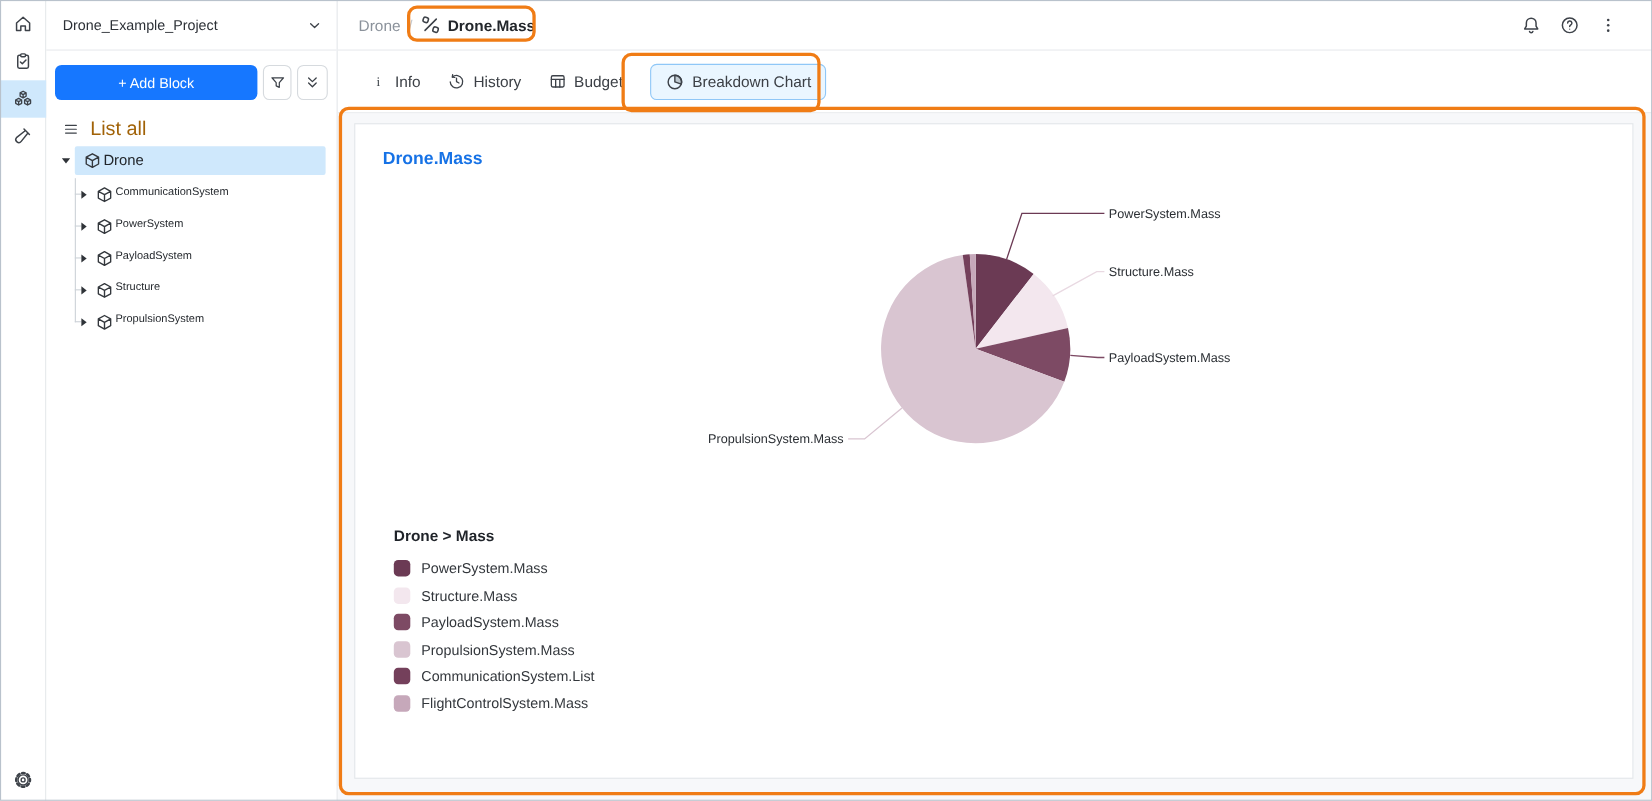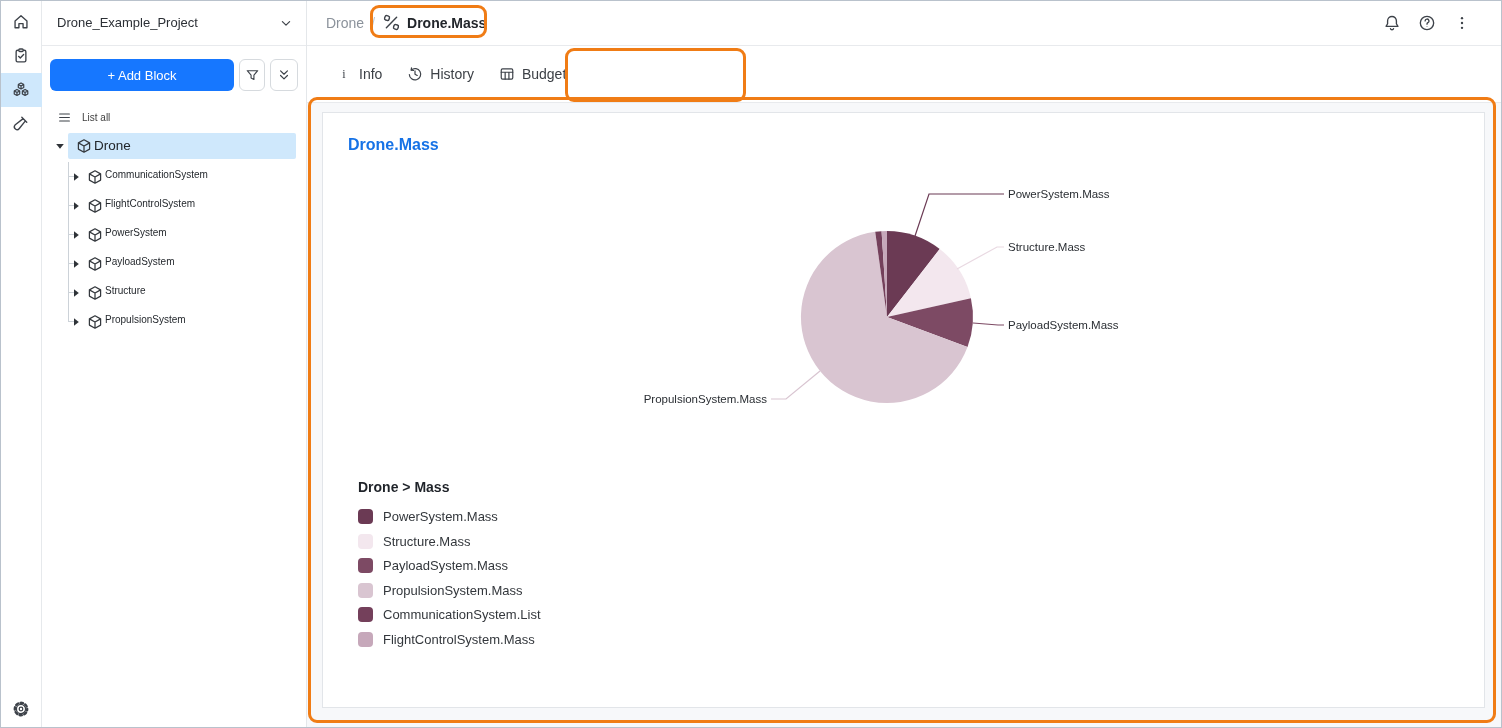--- a/index.html
+++ b/index.html
@@ -15,21 +15,21 @@
   .rail-bottom { position:absolute; bottom:10px; left:0; width:42px; display:flex; justify-content:center; }
 
   
   .sidebar { position:absolute; left:42px; top:0; width:265px; height:728px; background:#fff; border-right:1px solid #e4e7ea; z-index:4; }
   .sb-header { position:absolute; left:0; top:0; right:0; height:46px; border-bottom:1px solid #e8eaed; display:flex; align-items:center; padding:0 12px 0 15px; cursor:pointer; }
   .sb-project { font-size:13px; color:#2c3036; flex:1; white-space:nowrap; overflow:hidden; }
   .sb-buttons { position:absolute; left:8px; top:59px; display:flex; gap:5px;align-items:flex-end; }
   .btn-add { width:184px; height:32px; background:#1677ff; color:#fff; font-size:13px; border:none; border-radius:6px; cursor:pointer; font-family:inherit; }
   .btn-sq { width:26px; height:32px; background:#fff; border:1px solid #d6dade; border-radius:6px; display:flex; align-items:center; justify-content:center; cursor:pointer; }
   .btn-sq:last-child { width:28px; }
-  .sb-listall { position:absolute; left:15px; top:106px; height:22px; display:flex; align-items:center; gap:10px; font-size:10px; color:#404040; cursor:pointer; }
+  .sb-listall { position:absolute; left:15px; top:106px; height:22px; display:flex; align-items:center; gap:10px; font-size:18px; color:#a16207; cursor:pointer; }
   .tree-root { position:absolute; left:0; top:133px; right:0; height:26px; cursor:pointer; }
   .tree-root-bg { position:absolute; left:26px; right:10px; top:0; bottom:0; background:#cfe8fc; border-radius:2px; }
   .tree-root .caret { position:absolute; left:13px; top:8px; }
   .tree-root .cube { position:absolute; left:34px; top:5px; }
   .tree-root .lbl { position:absolute; left:52px; top:5px; font-size:13.5px; color:#22262b; }
   .tree-children { position:absolute; left:0; top:162px; right:0; }
   .tree-children::before { content:''; position:absolute; left:26px; top:0; bottom:14.5px; width:1px; background:#ccd2d8; }
   .tree-row { position:relative; height:29px; cursor:pointer; }
   .tree-row .stub { position:absolute; left:26px; top:14px; width:6px; height:1px; background:#ccd2d8; }
   .tree-row .caret { position:absolute; left:29px; top:9.5px; }
@@ -197,34 +197,20 @@
         <span class="caret">
           <svg width="10" height="10" viewBox="0 0 10 10">
             <polygon points="3,1.3 7.8,5 3,8.7" fill="#2f3338"></polygon>
           </svg>
         </span>
         <span class="cube">
           <svg width="16" height="16" viewBox="0 0 16 16" fill="none" stroke="#34383d" stroke-width="1.25" stroke-linejoin="round">
             <path d="M8 1.8 L13.6 4.9 V11.1 L8 14.2 L2.4 11.1 V4.9 Z M2.4 4.9 L8 8 L13.6 4.9 M8 8 V14.2"></path>
           </svg>
         </span>
-        <span class="lbl">FlightControlSystem</span>
-      </div>
-      <div class="tree-row">
-        <span class="stub"></span>
-        <span class="caret">
-          <svg width="10" height="10" viewBox="0 0 10 10">
-            <polygon points="3,1.3 7.8,5 3,8.7" fill="#2f3338"></polygon>
-          </svg>
-        </span>
-        <span class="cube">
-          <svg width="16" height="16" viewBox="0 0 16 16" fill="none" stroke="#34383d" stroke-width="1.25" stroke-linejoin="round">
-            <path d="M8 1.8 L13.6 4.9 V11.1 L8 14.2 L2.4 11.1 V4.9 Z M2.4 4.9 L8 8 L13.6 4.9 M8 8 V14.2"></path>
-          </svg>
-        </span>
         <span class="lbl">PowerSystem</span>
       </div>
       <div class="tree-row">
         <span class="stub"></span>
         <span class="caret">
           <svg width="10" height="10" viewBox="0 0 10 10">
             <polygon points="3,1.3 7.8,5 3,8.7" fill="#2f3338"></polygon>
           </svg>
         </span>
         <span class="cube">
@@ -330,20 +316,29 @@
       <span>History</span>
     </div>
     <div class="tab">
       <span>
         <svg width="16" height="16" viewBox="0 0 20 20" fill="none" stroke="#3d4249" stroke-width="1.5" stroke-linecap="round" stroke-linejoin="round">
           <rect x="2.8" y="3.6" width="14.4" height="12.8" rx="1.6"></rect>
           <path d="M2.8 7.8 H17.2 M7.7 7.8 V16.4 M12.4 7.8 V16.4"></path>
         </svg>
       </span>
       <span>Budget</span>
+    </div>
+    <div class="tab active">
+      <span>
+        <svg width="17" height="17" viewBox="0 0 20 20" fill="none" stroke="#3d4249" stroke-width="1.5" stroke-linecap="round" stroke-linejoin="round">
+          <circle cx="10" cy="10" r="7.2"></circle>
+          <path d="M10 10 V2.8 A7.2 7.2 0 0 1 16.9 12.3 Z" fill="rgba(61,66,73,0.25)"></path>
+        </svg>
+      </span>
+      <span>Breakdown Chart</span>
     </div>
   </div>
 
 <div class="content">
   <div class="card">
     <div class="card-title">Drone.Mass</div>
     <svg id="pie-svg" width="820" height="300" viewBox="0 0 820 300">
         <path d="M 544 144 L 544.0 58.0 A 86 86 0 0 1 596.7 76.0 Z" fill="#6b3a54"></path>
         <path d="M 544 144 L 596.7 76.0 A 86 86 0 0 1 627.9 125.2 Z" fill="#f3e7ee"></path>
         <path d="M 544 144 L 627.9 125.2 A 86 86 0 0 1 624.5 174.1 Z" fill="#7d4a64"></path>

